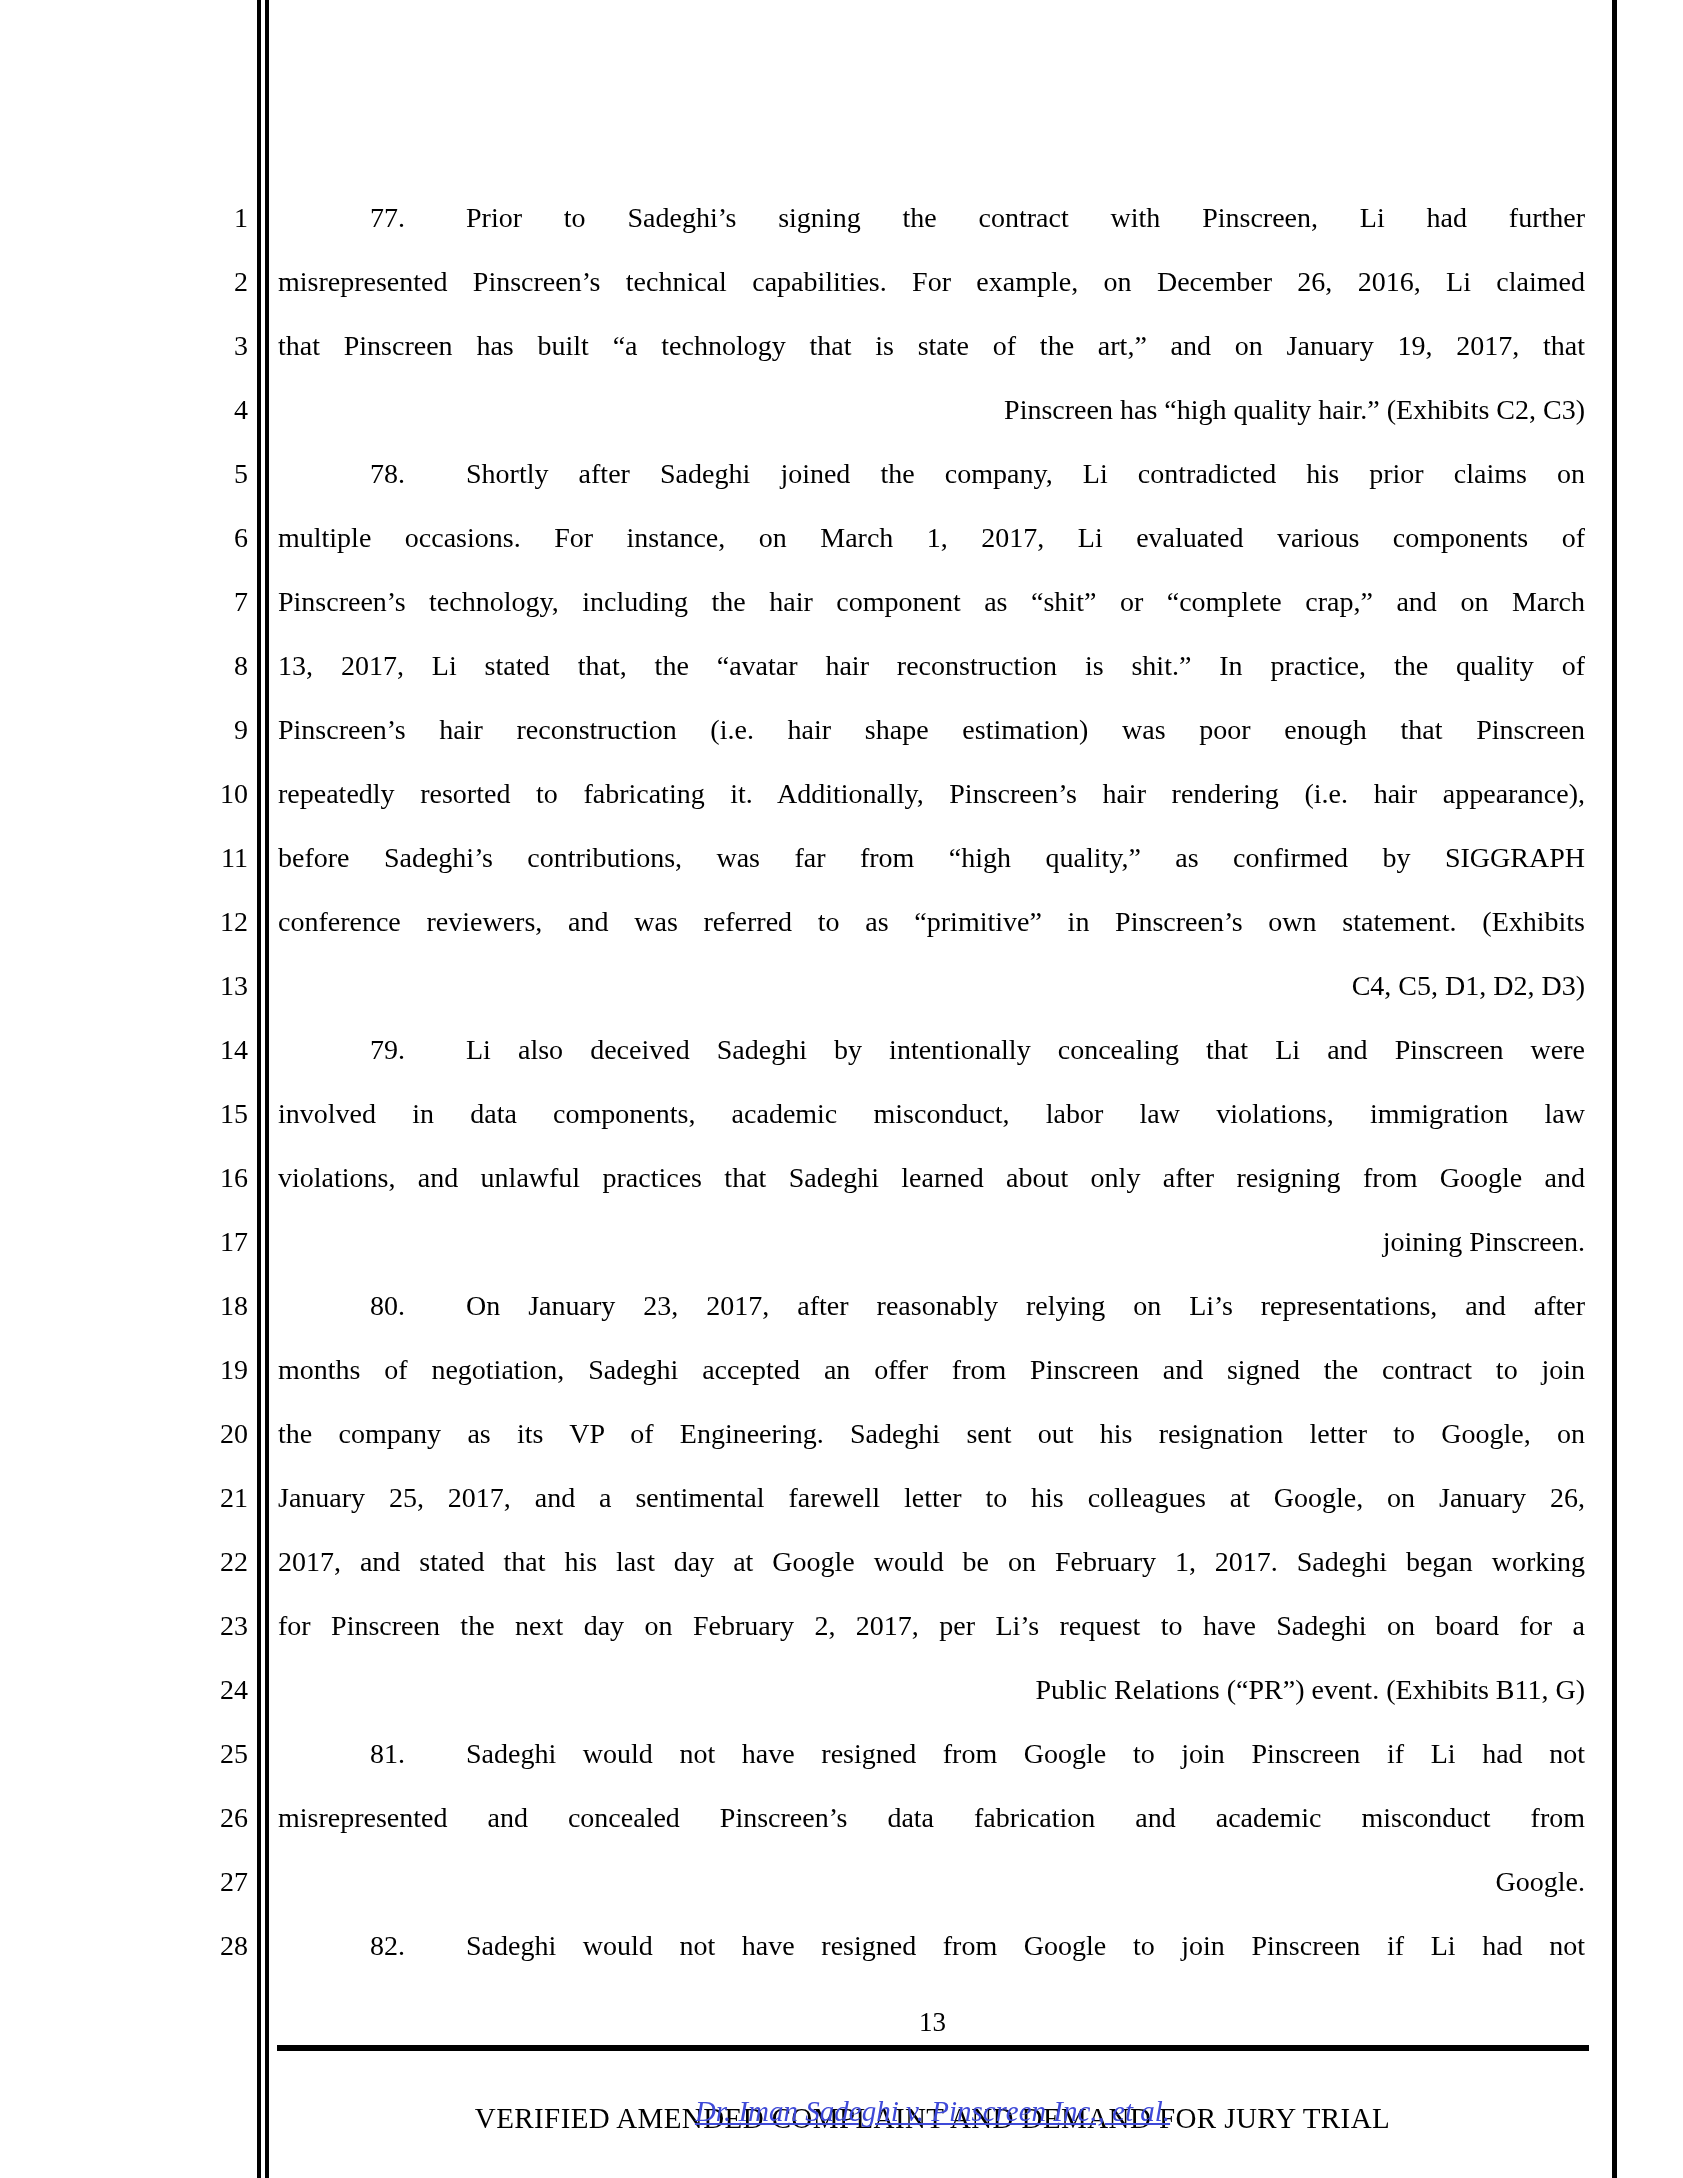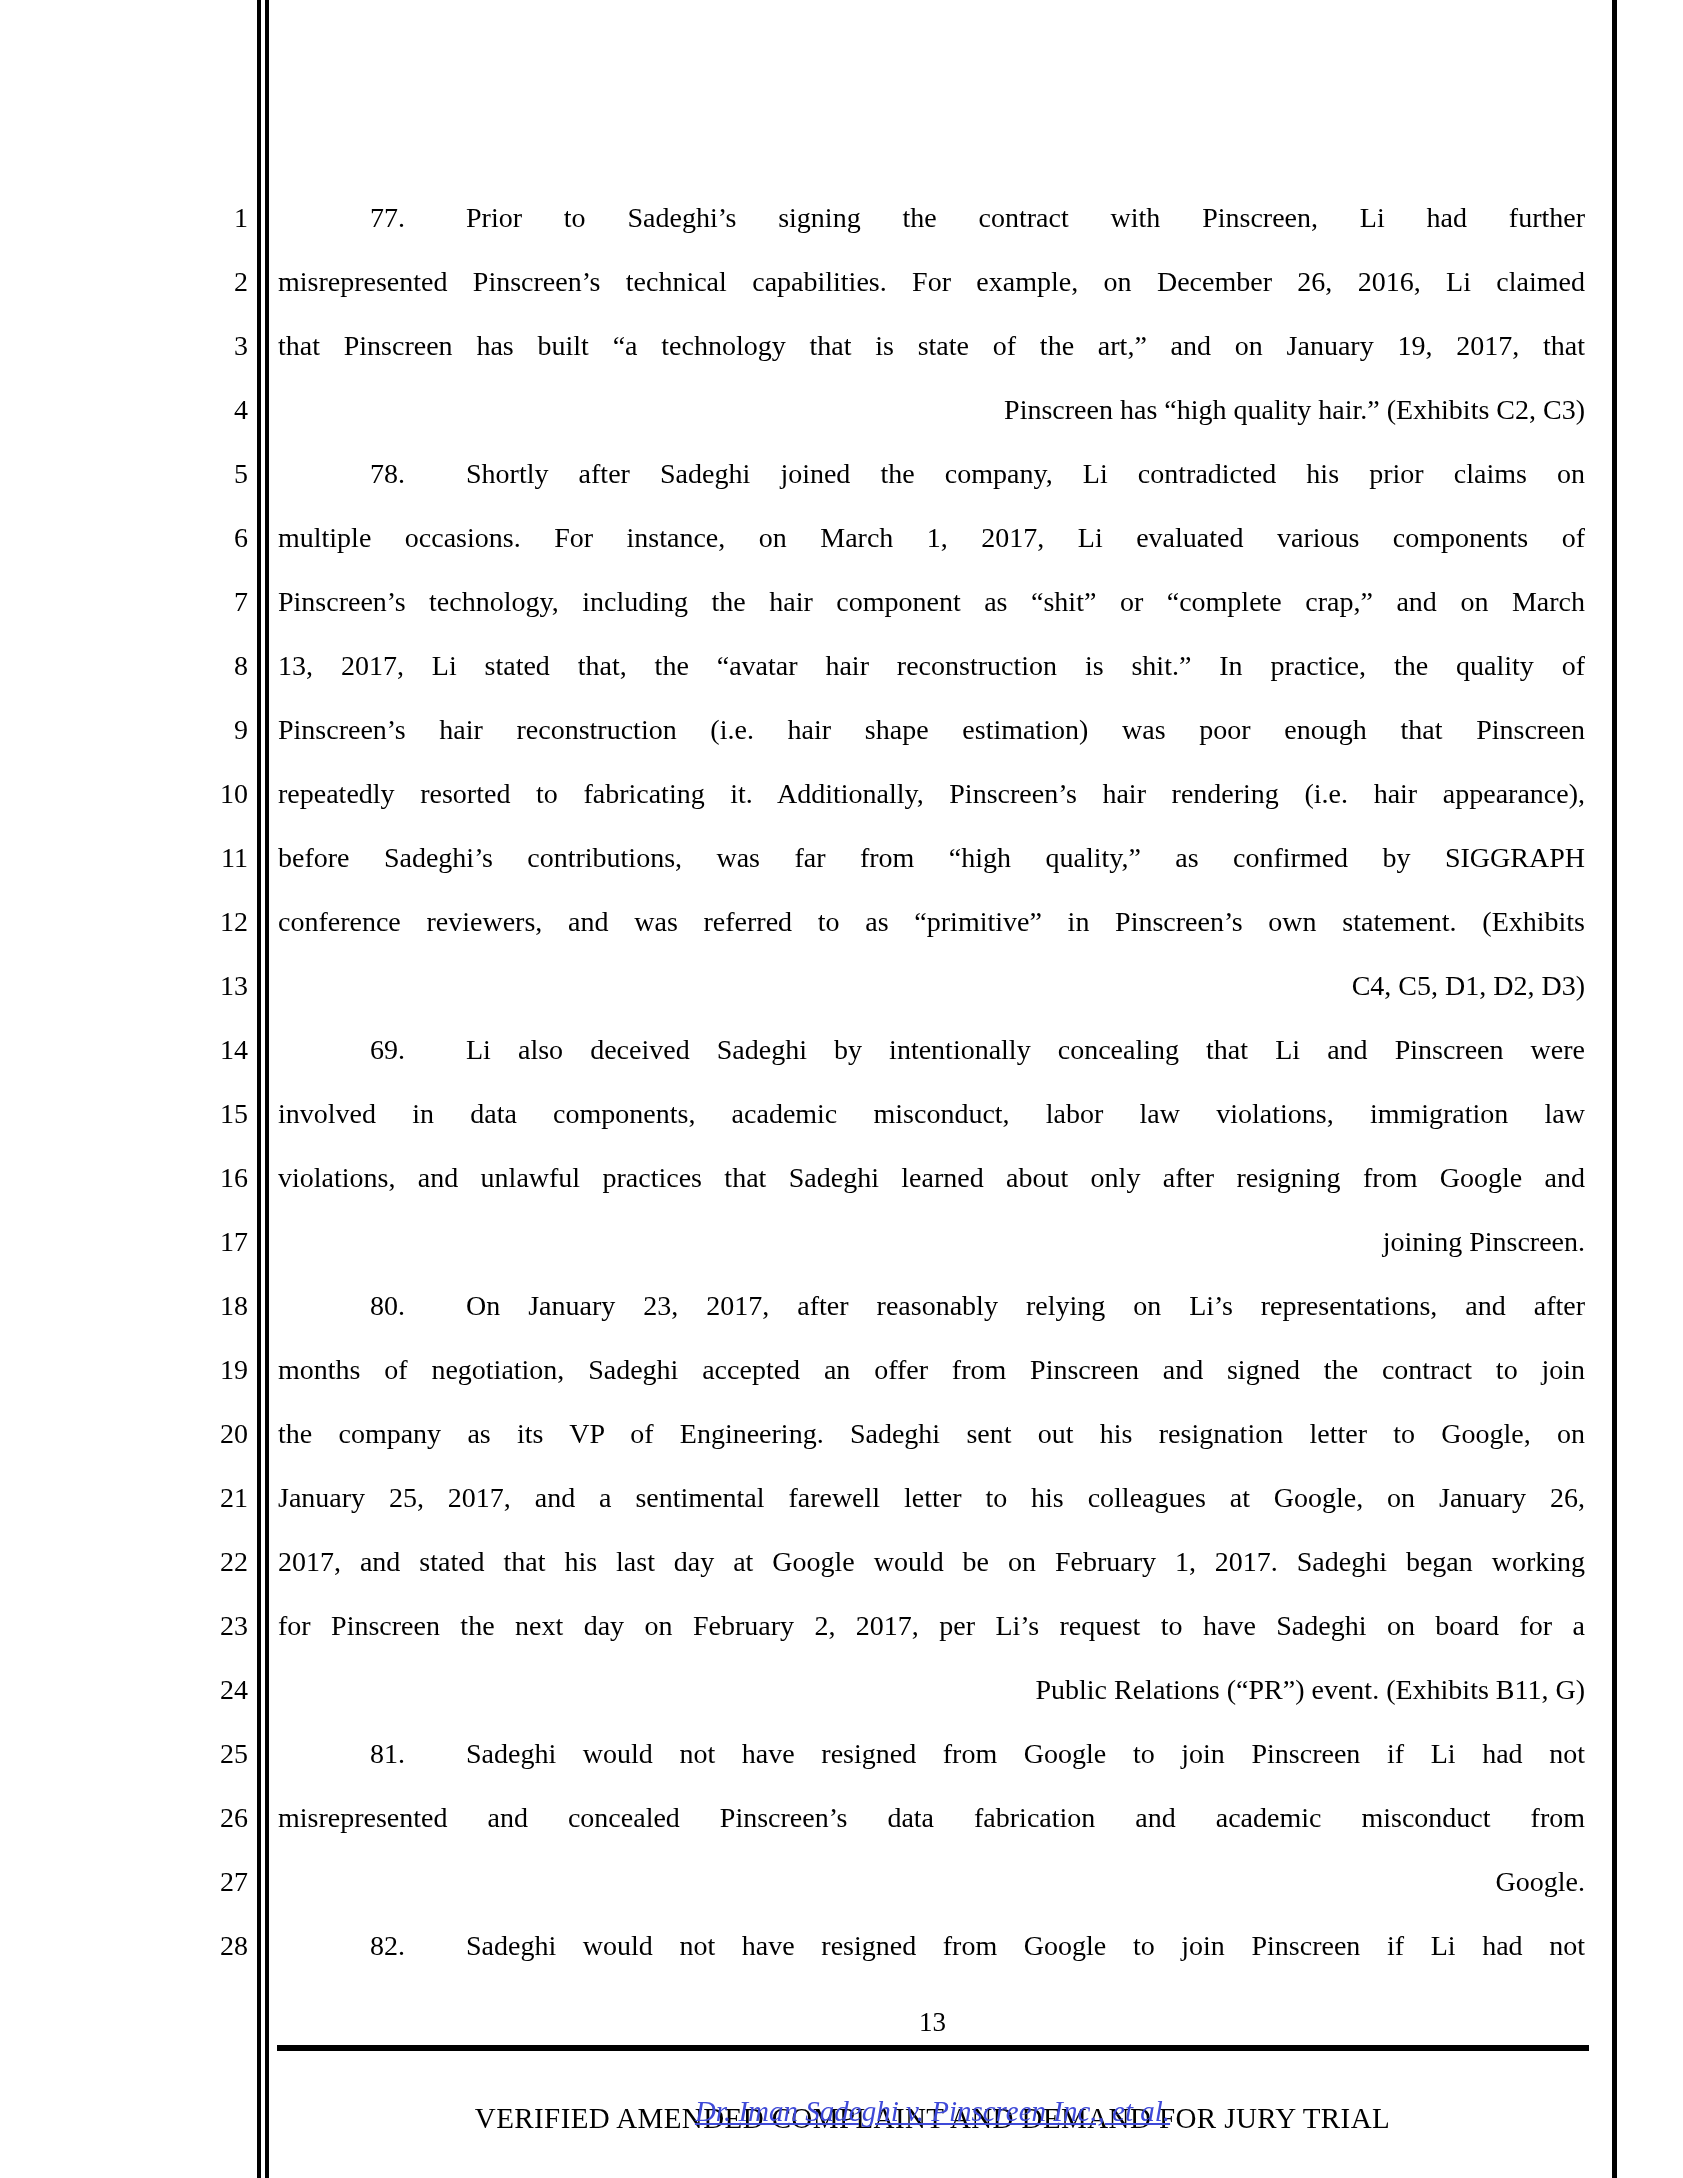--- a/index.html
+++ b/index.html
@@ -129,21 +129,21 @@
     <div class="ltext">conference reviewers, and was referred to as “primitive” in Pinscreen’s own statement. (Exhibits</div>
   </div>
 
   <div class="row">
     <div class="lnum">13</div>
     <div class="ltext">C4, C5, D1, D2, D3)</div>
   </div>
 
   <div class="row j">
     <div class="lnum">14</div>
-    <div class="ltext"><span class="pindent"></span><span>69.</span><span class="ptab"></span>Li also deceived Sadeghi by intentionally concealing that Li and Pinscreen were</div>
+    <div class="ltext"><span class="pindent"></span><span>79.</span><span class="ptab"></span>Li also deceived Sadeghi by intentionally concealing that Li and Pinscreen were</div>
   </div>
 
   <div class="row j">
     <div class="lnum">15</div>
     <div class="ltext">involved in data components, academic misconduct, labor law violations, immigration law</div>
   </div>
 
   <div class="row j">
     <div class="lnum">16</div>
     <div class="ltext">violations, and unlawful practices that Sadeghi learned about only after resigning from Google and</div>

